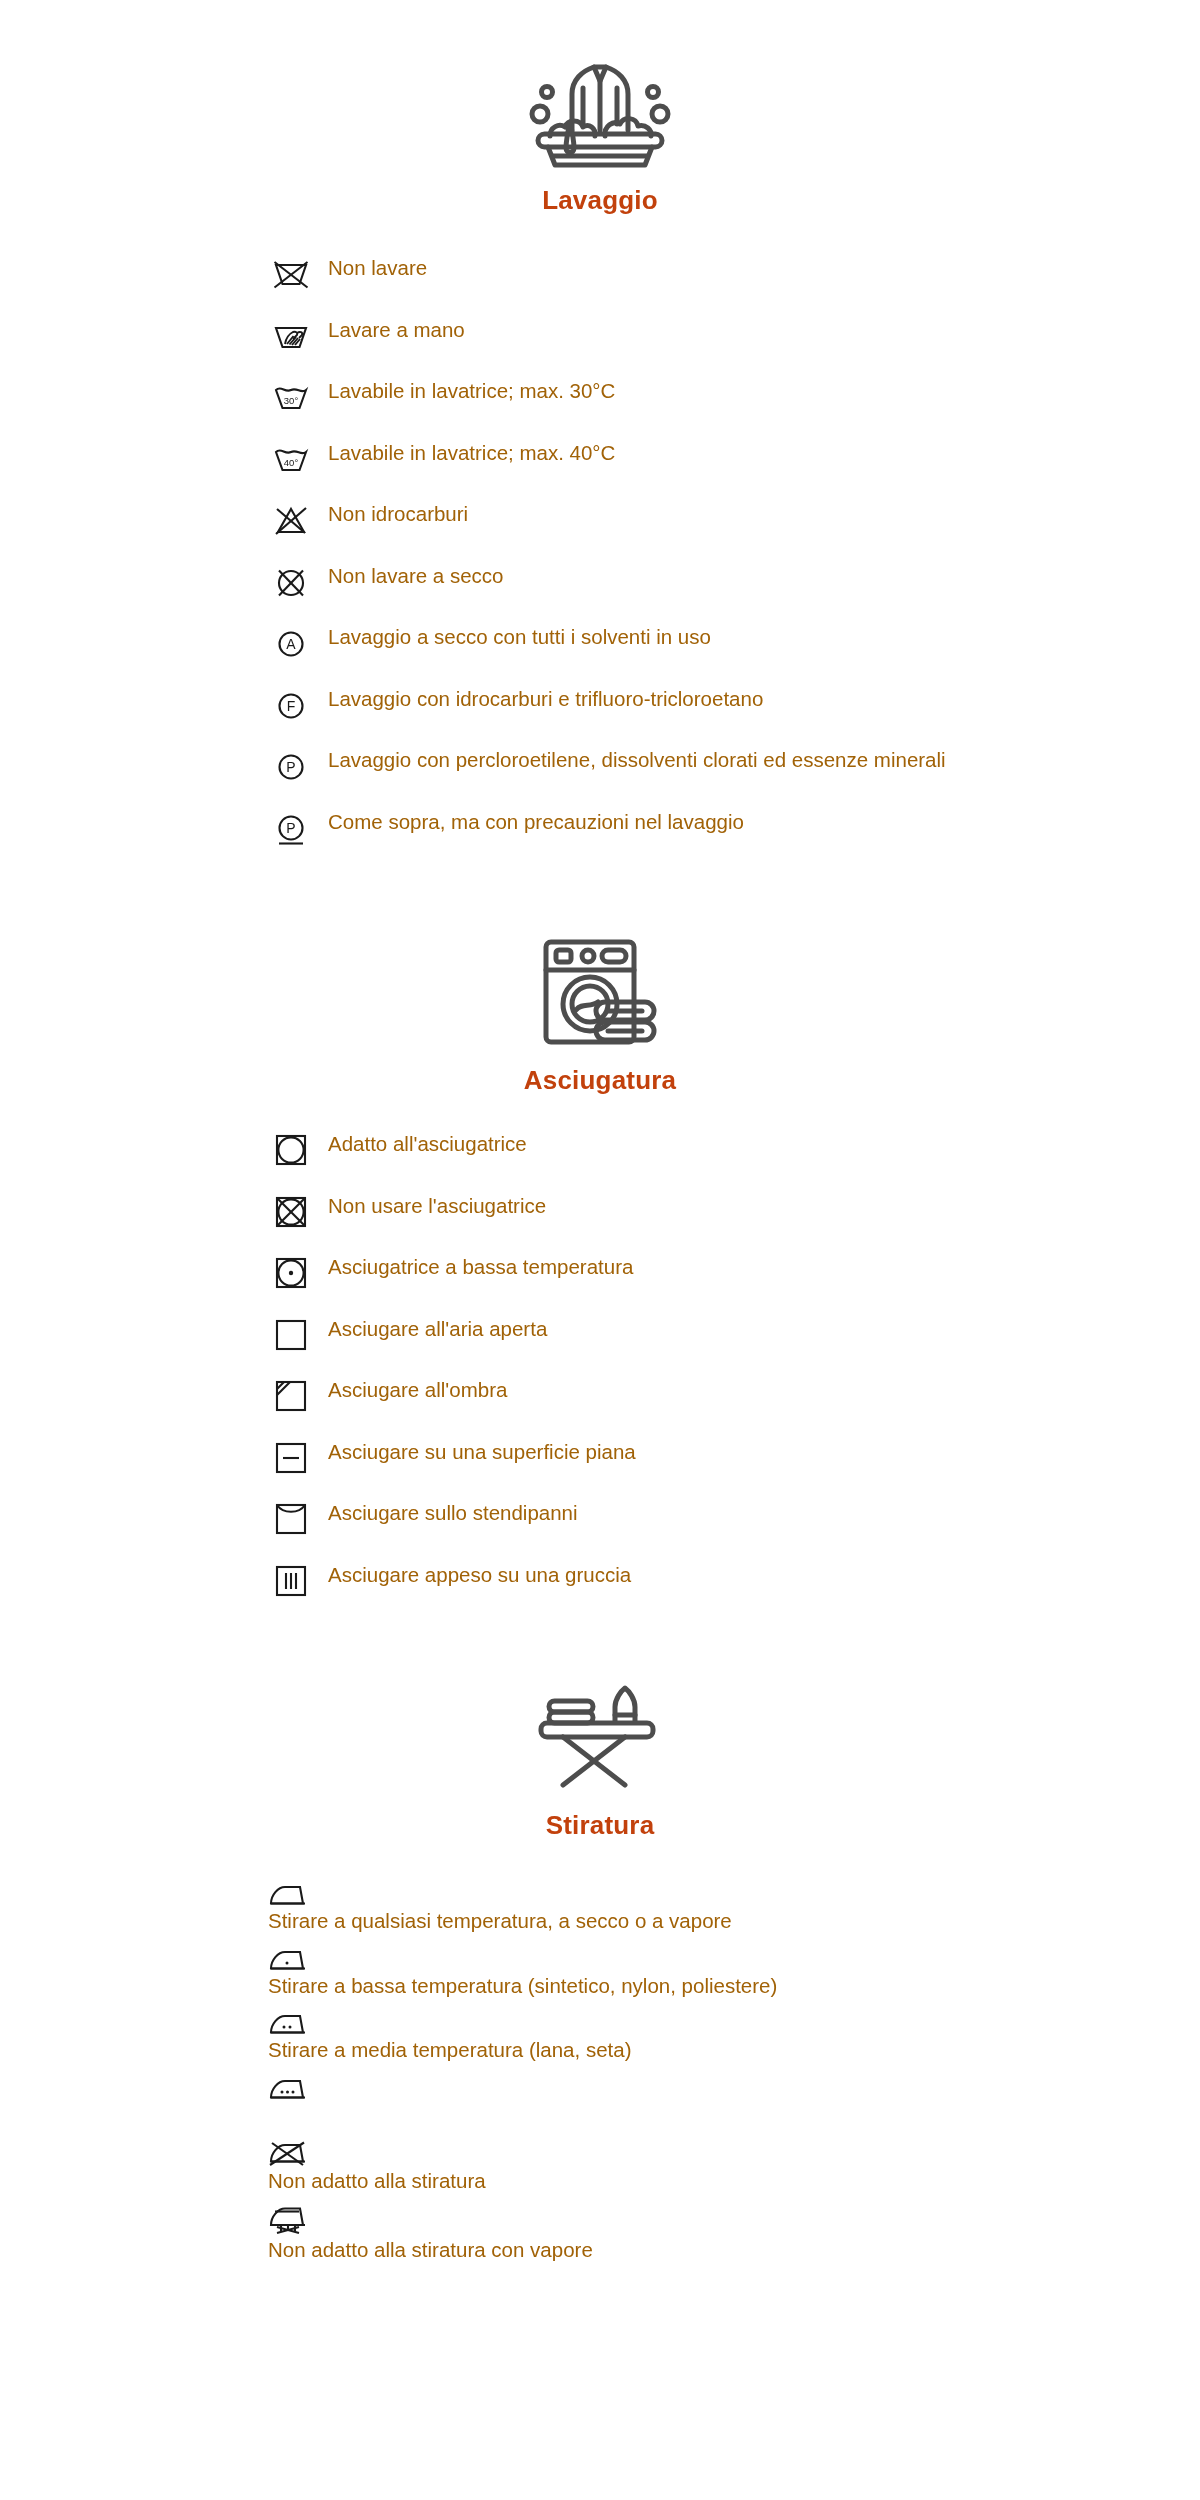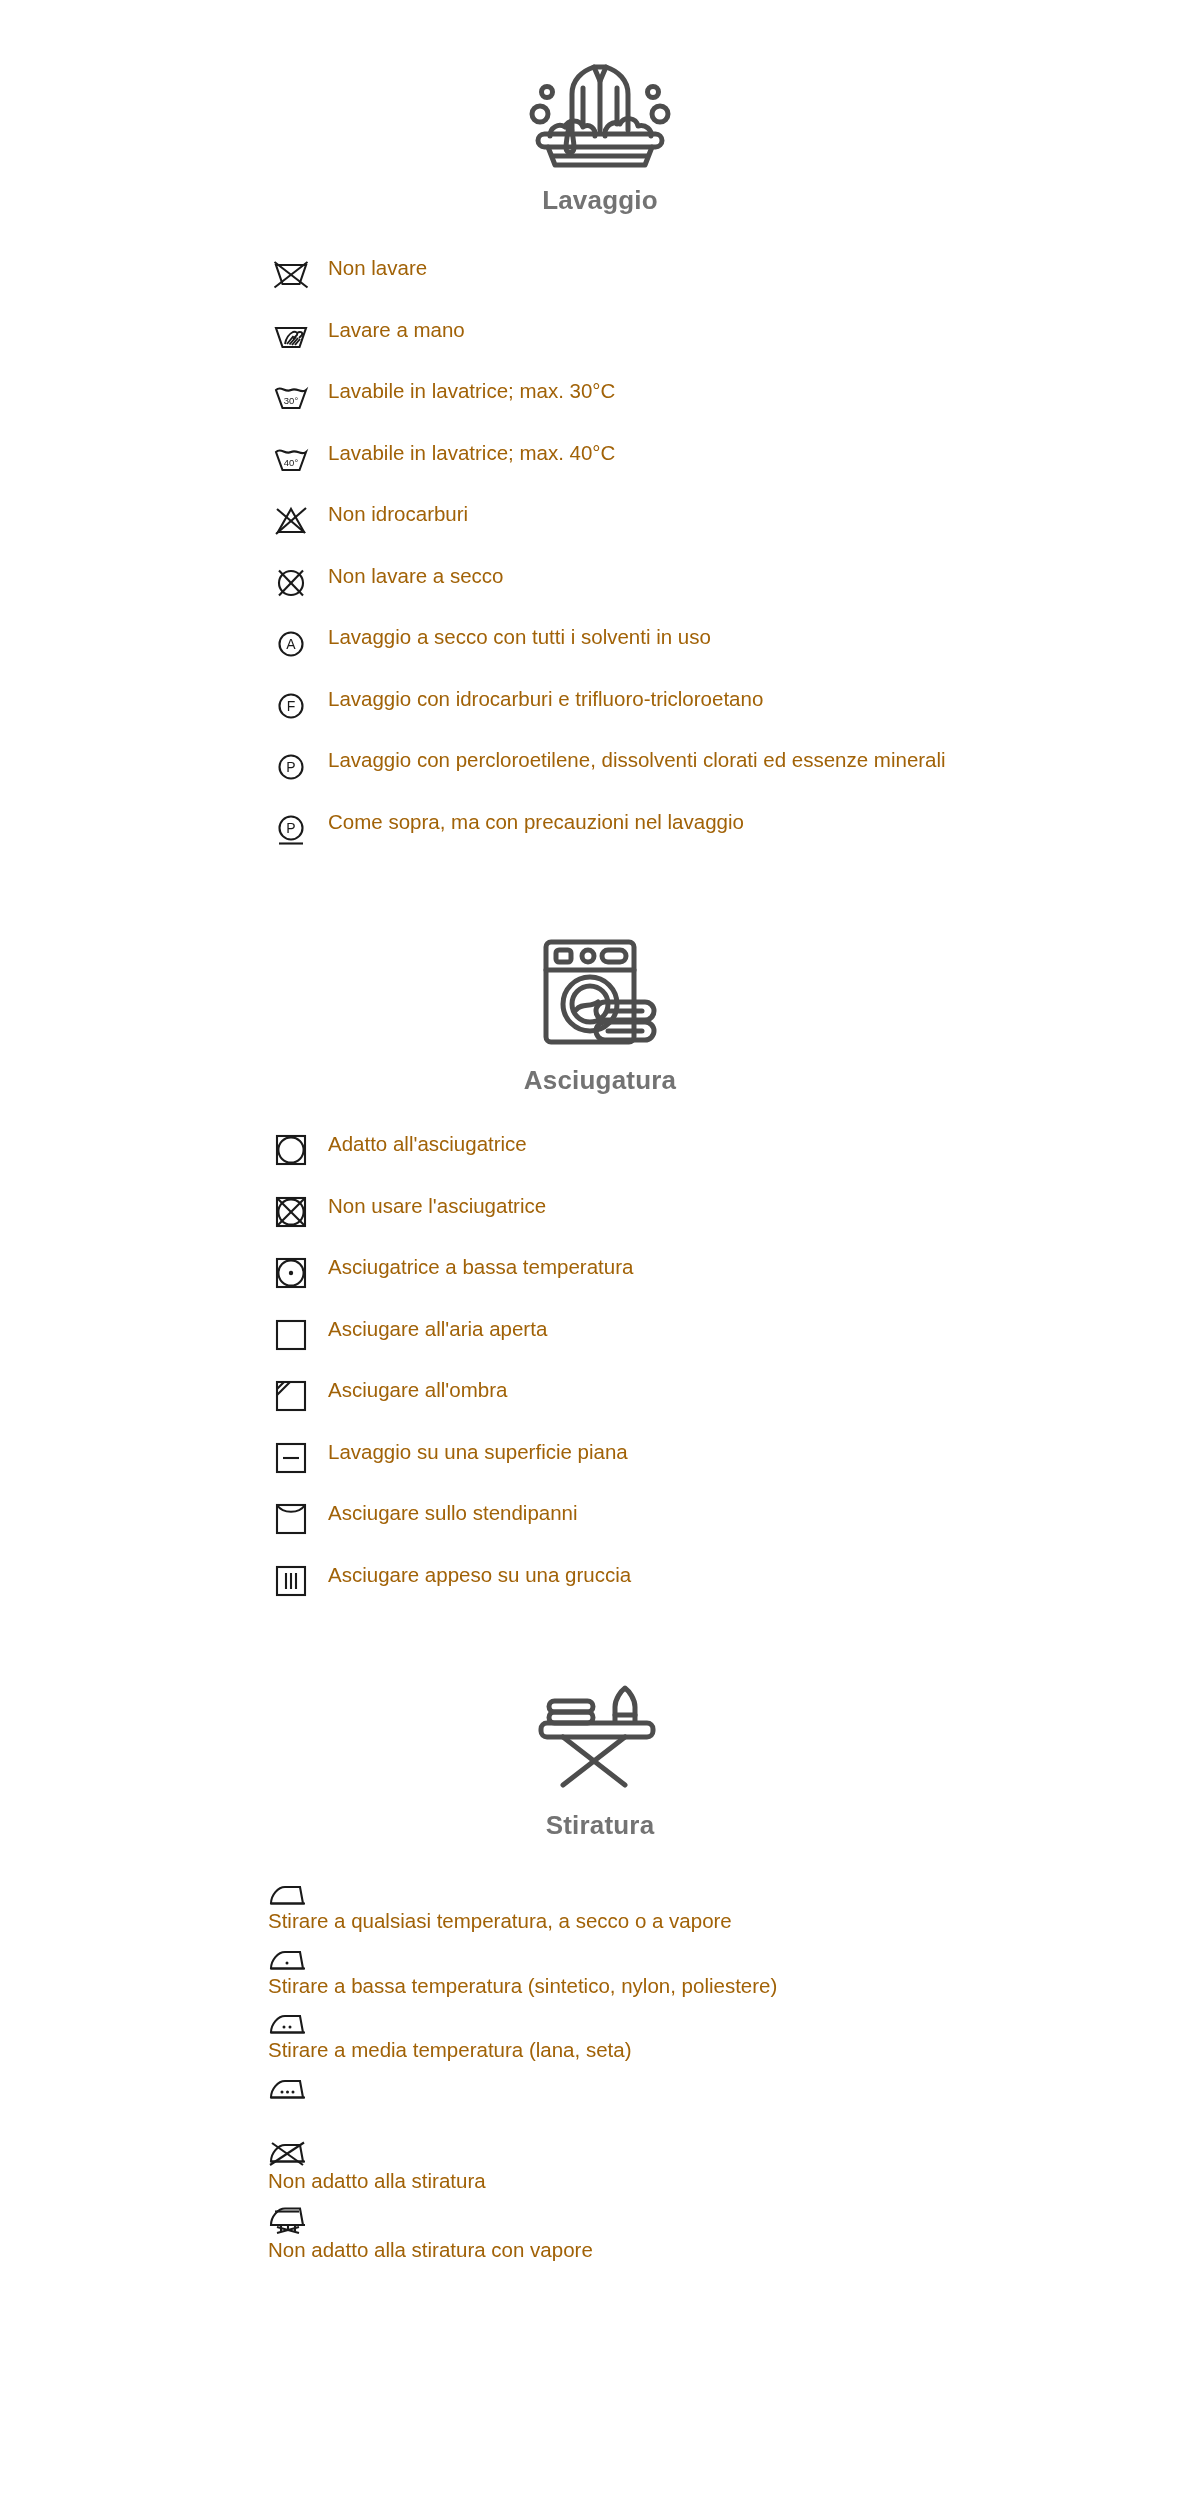--- a/index.html
+++ b/index.html
@@ -33,21 +33,21 @@
     justify-content: flex-start;
   }
   .section-head .head-icon {
     display: block;
     line-height: 0;
   }
   .section-title {
     font-size: 26px;
     font-weight: bold;
     letter-spacing: 0.2px;
-    color: #737373;
+    color: #c2410c;
     text-align: center;
   }
 
   
   .symbol-list {
     display: block;
     margin: 0 auto;
   }
   .symbol-row {
     display: flex;
@@ -336,21 +336,21 @@
         <span class="symbol-label">Asciugare all'ombra</span>
       </div>
 
       <div class="symbol-row">
         <span class="symbol-cell">
           <svg width="32" height="32" viewBox="0 0 32 32">
             <rect class="sym" x="2" y="2" width="28" height="28"></rect>
             <path class="sym" d="M8 16 L24 16"></path>
           </svg>
         </span>
-        <span class="symbol-label">Lavaggio su una superficie piana</span>
+        <span class="symbol-label">Asciugare su una superficie piana</span>
       </div>
 
       <div class="symbol-row">
         <span class="symbol-cell">
           <svg width="32" height="32" viewBox="0 0 32 32">
             <rect class="sym" x="2" y="2" width="28" height="28"></rect>
             <path class="sym" d="M2 2 C8 11 24 11 30 2"></path>
           </svg>
         </span>
         <span class="symbol-label">Asciugare sullo stendipanni</span>

